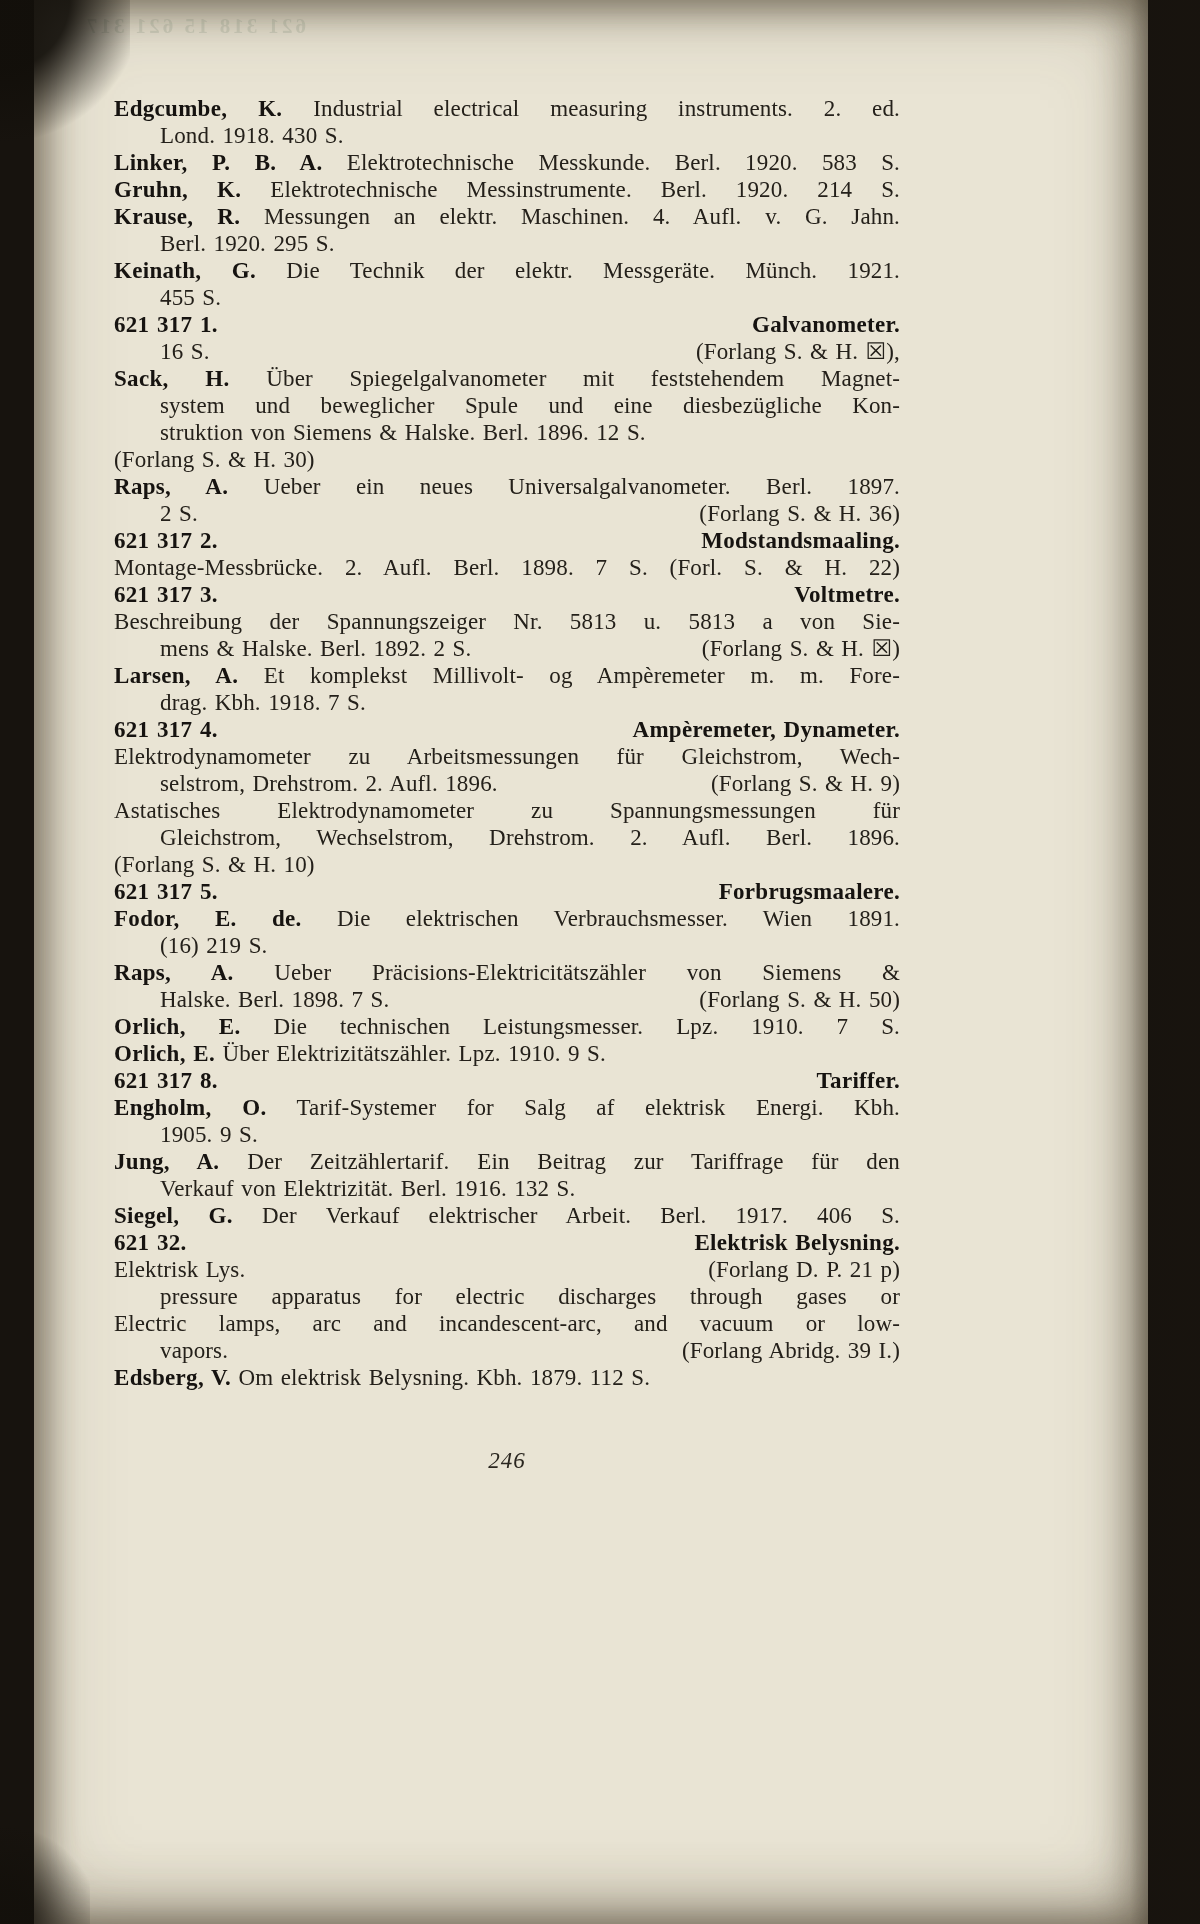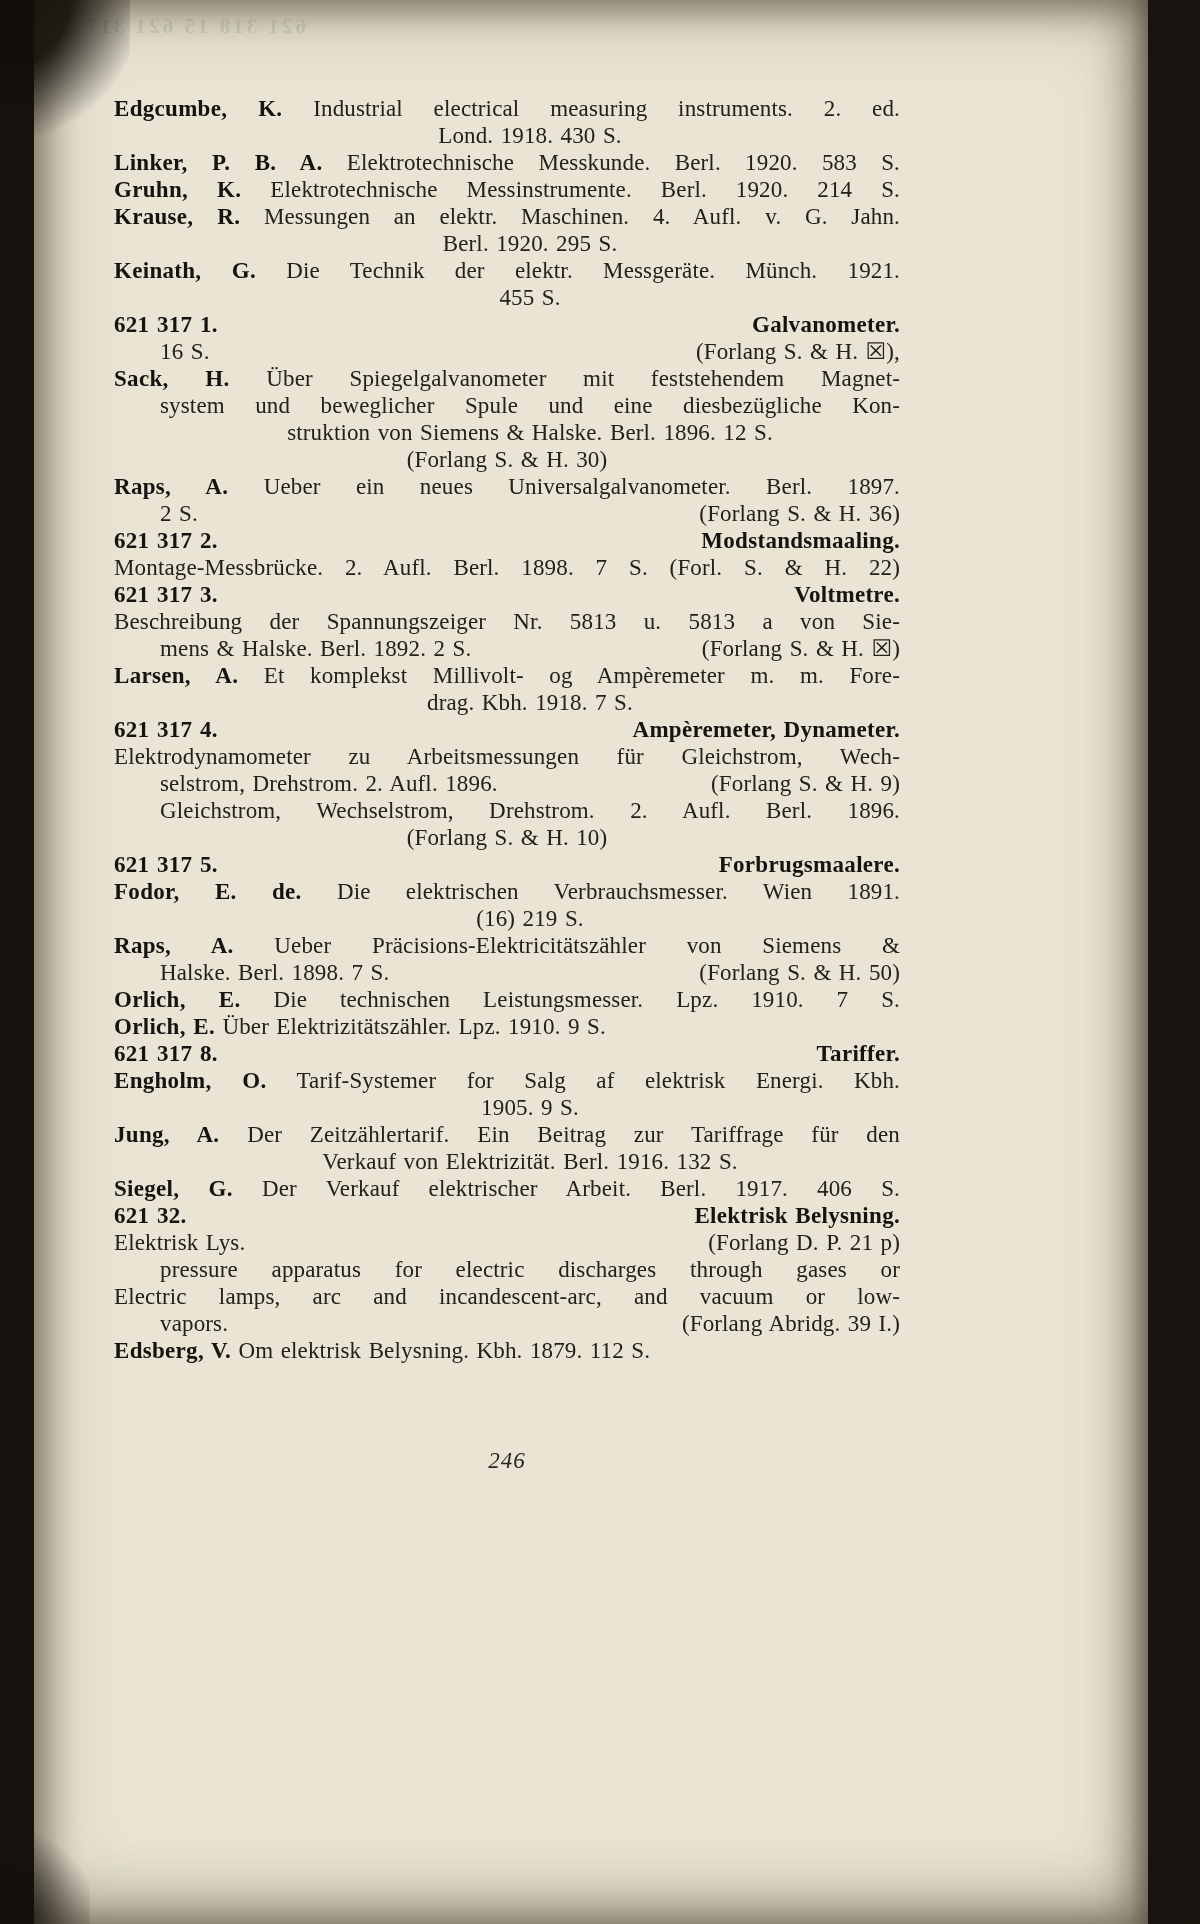--- a/index.html
+++ b/index.html
@@ -42,23 +42,23 @@
     white-space:nowrap;
   }
   .text-block {
     position:absolute; left:80px; top:95px; width:786px;
     font-size:23px; color:#24201a;
     letter-spacing:.15px; word-spacing:1.5px;
   }
   .line { height:27px; line-height:27px; }
   .line.justify { text-align:justify; text-align-last:justify; }
   .line.left { text-align:left; }
-  .line.right { text-align:center; }
+  .line.right { text-align:left; }
   .line.split { display:flex; justify-content:space-between;font-family:Liberation Serif, serif; }
-  .line.ind { padding-left:46px;text-align:center; }
+  .line.ind { padding-left:46px; }
   .b { font-weight:700; color:#161310; letter-spacing:.3px; }
   .page-number {
     position:absolute; left:80px; top:1448px; width:786px;
     text-align:center; font-size:23px; color:#2a261f; letter-spacing:1px;font-style:italic;
   }
 </style>
 </head>
 <body>
 
 <div class="scan">
@@ -108,20 +108,21 @@
         <div class="line left ind"><span>drag. Kbh. 1918. 7 S.</span></div>
         <div class="line split">
           <span><span class="b">621 317 4.</span></span>
           <span><span class="b">Ampèremeter, Dynameter.</span></span>
         </div>
         <div class="line justify"><span>Elektrodynamometer zu Arbeitsmessungen für Gleichstrom, Wech-</span></div>
         <div class="line split ind">
           <span><span>selstrom, Drehstrom. 2. Aufl. 1896.</span></span>
           <span><span>(Forlang S. &amp; H. 9)</span></span>
         </div>
+        <div class="line justify"><span>Astatisches Elektrodynamometer zu Spannungsmessungen für</span></div>
         <div class="line justify ind"><span>Gleichstrom, Wechselstrom, Drehstrom. 2. Aufl. Berl. 1896.</span></div>
         <div class="line right"><span>(Forlang S. &amp; H. 10)</span></div>
         <div class="line split">
           <span><span class="b">621 317 5.</span></span>
           <span><span class="b">Forbrugsmaalere.</span></span>
         </div>
         <div class="line justify"><span class="b">Fodor, E. de.</span><span> Die elektrischen Verbrauchsmesser. Wien 1891.</span></div>
         <div class="line left ind"><span>(16) 219 S.</span></div>
         <div class="line justify"><span class="b">Raps, A.</span><span> Ueber Präcisions-Elektricitätszähler von Siemens &amp;</span></div>
         <div class="line split ind">

